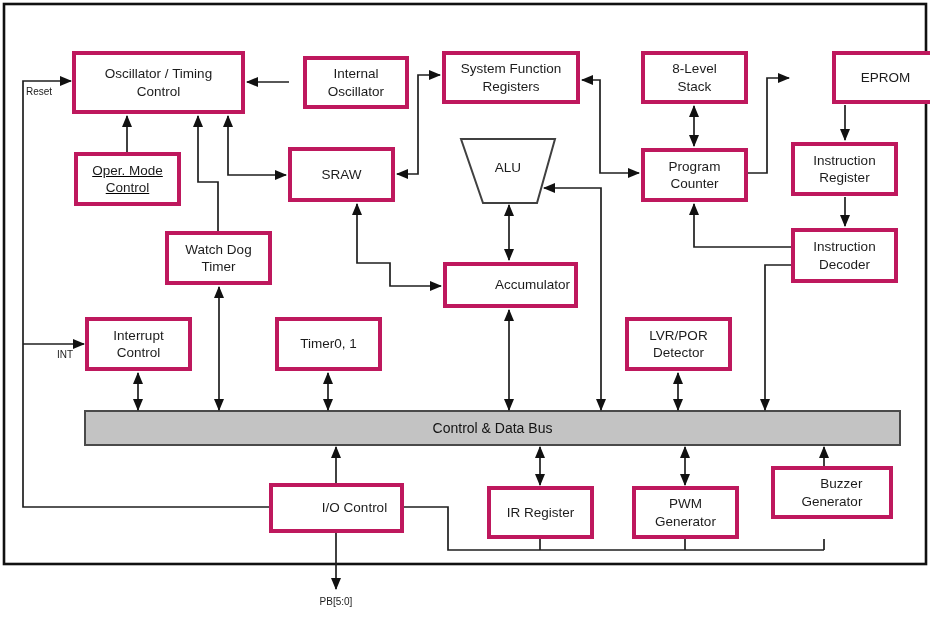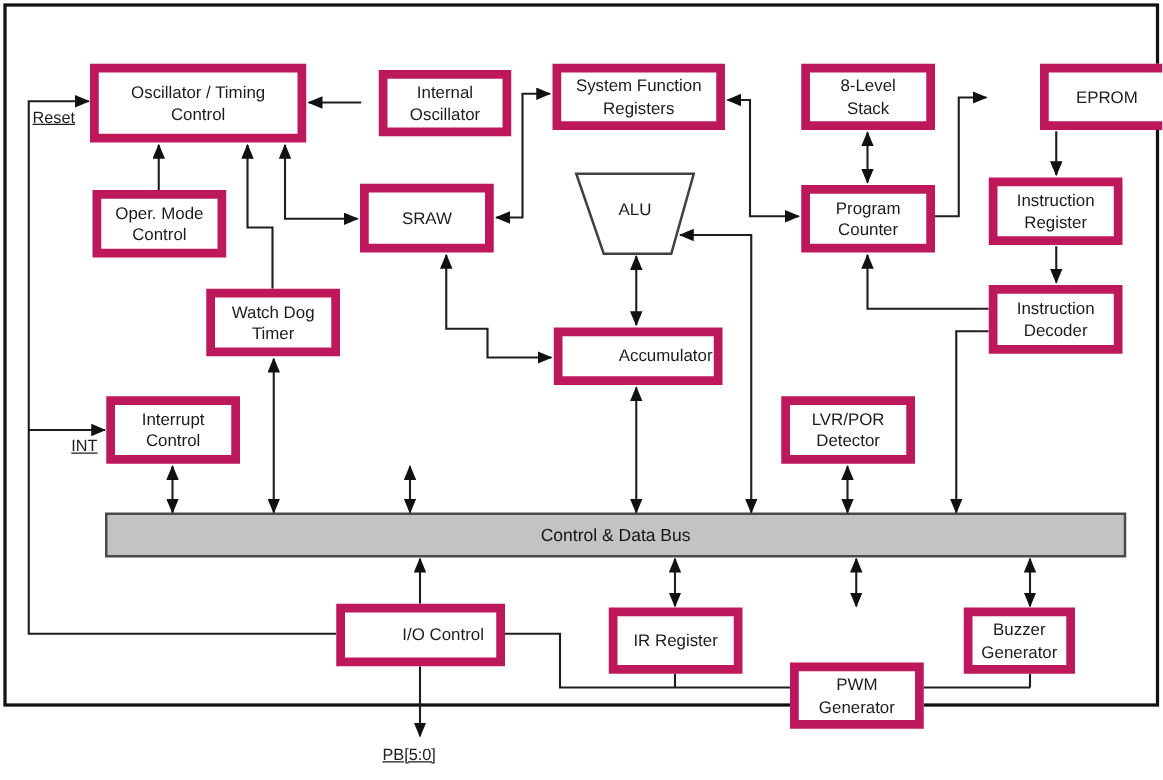--- a/index.html
+++ b/index.html
@@ -1,29 +1,29 @@
 <!DOCTYPE html>
 <html><head>
 <meta charset="utf-8">
 <style>
   html,body{margin:0;padding:0;background:#fff;}
   #stage{position:relative;width:930px;height:624px;background:#fff;overflow:hidden;
          font-family:"Liberation Sans", sans-serif;}
   #wires{position:absolute;left:0;top:0;z-index:1;}
-  .node{position:absolute;z-index:2;background:#fff;border:7px solid #be185d;
+  .node{position:absolute;z-index:2;background:#fff;border:4px solid #be185d;
         display:flex;align-items:center;justify-content:center;text-align:center;
         box-sizing:border-box;}
   .node-label{white-space:pre-line;font-size:13.5px;line-height:1.28;color:#1c1c1c;}
-  .floating-label{position:absolute;z-index:3;font-size:13px;color:#1c1c1c;text-decoration:underline;}
+  .floating-label{position:absolute;z-index:3;font-size:10px;color:#1c1c1c;}
   #bus-label-wrap{position:absolute;left:85px;top:411px;width:815px;height:34px;z-index:3;
         display:flex;align-items:center;justify-content:center;}
   #bus-label{font-size:14px;color:#141414;}
   #alu-label-wrap{position:absolute;left:461px;top:139px;width:94px;height:58px;z-index:3;
         display:flex;align-items:center;justify-content:center;}
-  .pb-label{left:306px;top:596px;width:60px;}
+  .pb-label{left:306px;top:596px;width:60px;text-align:center;}
 </style>
 </head>
 <body>
 
 <div id="stage">
 
   <svg id="wires" width="930" height="624" viewBox="0 0 930 624">
     <defs>
       <marker id="arr" viewBox="0 0 12 10" refX="11" refY="5" markerWidth="12" markerHeight="10" markerUnits="userSpaceOnUse" orient="auto-start-reverse">
         <path d="M0,0 L12,5 L0,10 Z" fill="#111"></path>
@@ -109,21 +109,21 @@
     <span class="node-label">System Function
 Registers</span>
     </div>
   <div class="node" style="left:641px;top:51px;width:107px;height:53px;">
     <span class="node-label">8-Level
 Stack</span>
     </div>
   <div class="node" style="left:791px;top:51px;width:107px;height:53px;margin-left:41px;">
     <span class="node-label">EPROM</span>
     </div>
-  <div class="node" style="left:74px;top:152px;width:107px;height:54px;">
+  <div class="node" style="left:74px;top:152px;width:107px;height:54px;text-decoration:underline;">
     <span class="node-label">Oper. Mode
 Control</span>
     </div>
   <div class="node" style="left:288px;top:147px;width:107px;height:55px;">
     <span class="node-label">SRAW</span>
     </div>
   <div class="node" style="left:641px;top:148px;width:107px;height:54px;">
     <span class="node-label">Program
 Counter</span>
     </div>
@@ -139,35 +139,38 @@
     <span class="node-label">Instruction
 Decoder</span>
     </div>
   <div class="node" style="left:443px;top:262px;width:135px;height:46px;padding-left:44px;">
     <span class="node-label">Accumulator</span>
     </div>
   <div class="node" style="left:85px;top:317px;width:107px;height:54px;">
     <span class="node-label">Interrupt
 Control</span>
     </div>
+  <div class="node" style="left:275px;top:317px;width:107px;height:54px;">
+    <span class="node-label">Timer0, 1</span>
+    </div>
   <div class="node" style="left:625px;top:317px;width:107px;height:54px;">
     <span class="node-label">LVR/POR
 Detector</span>
     </div>
   <div class="node" style="left:269px;top:483px;width:135px;height:50px;padding-left:36px;">
     <span class="node-label">I/O Control</span>
     </div>
   <div class="node" style="left:487px;top:486px;width:107px;height:53px;">
     <span class="node-label">IR Register</span>
     </div>
-  <div class="node" style="left:632px;top:486px;width:107px;height:53px;margin-top:44px;">
+  <div class="node" style="left:632px;top:486px;width:107px;height:53px;">
     <span class="node-label">PWM
 Generator</span>
     </div>
-  <div class="node" style="left:771px;top:486px;width:89px;height:53px;">
+  <div class="node" style="left:771px;top:466px;width:122px;height:53px;text-align:right;">
     <span class="node-label">Buzzer
 Generator</span>
     </div>
 
   <div id="bus-label-wrap">
     <span id="bus-label">Control &amp; Data Bus</span>
     </div>
 
   <div id="alu-label-wrap">
     <span class="node-label">ALU</span>

